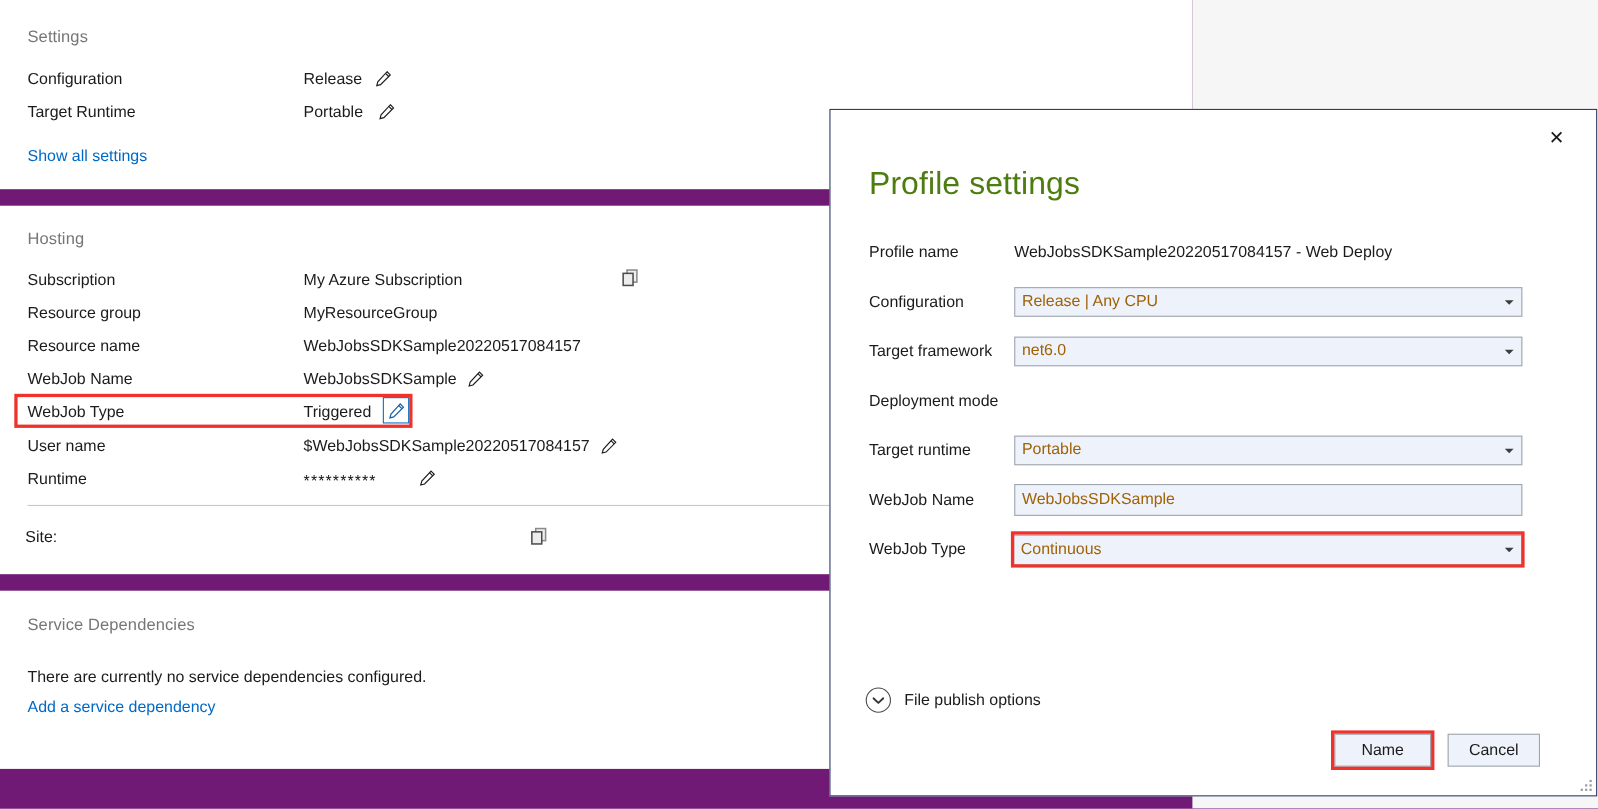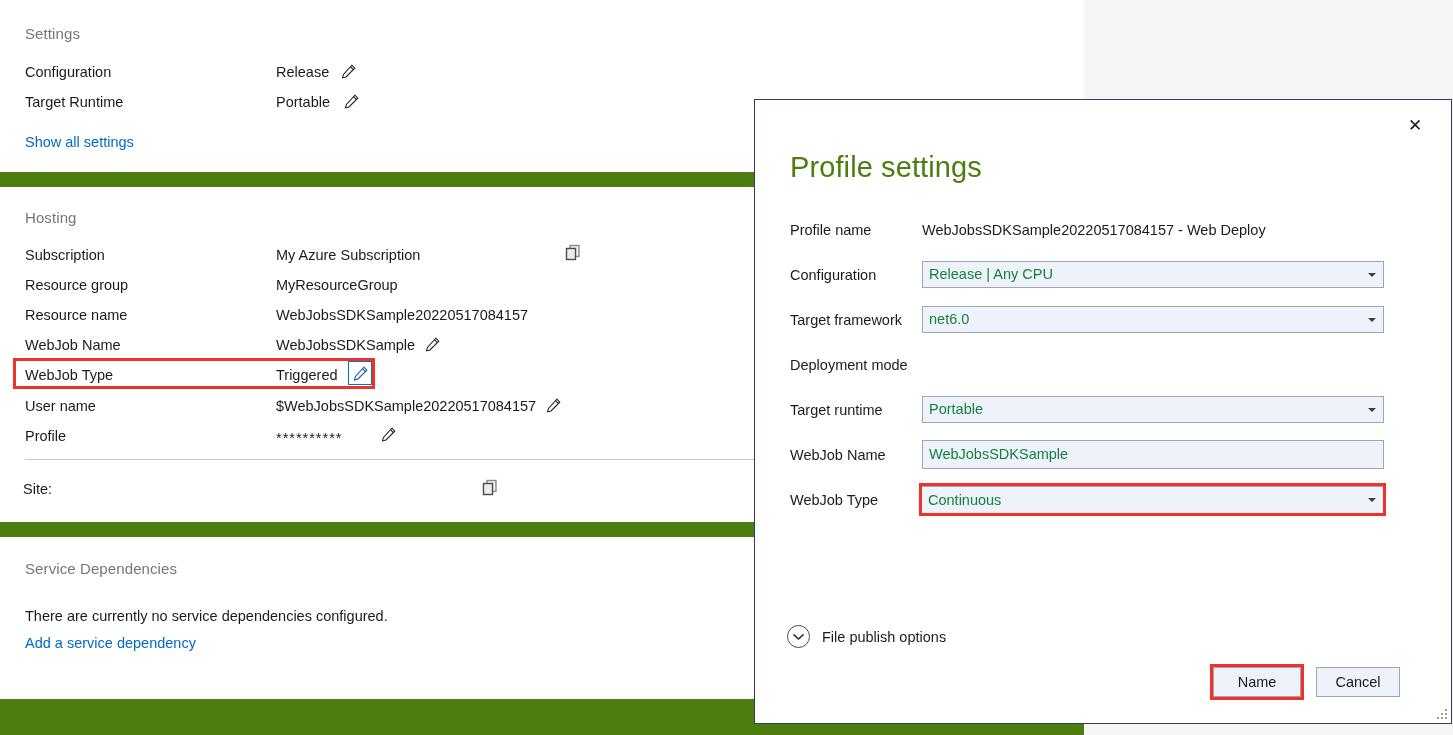--- a/index.html
+++ b/index.html
@@ -18,21 +18,21 @@
     -webkit-font-smoothing: antialiased;
   }
 
   
   #publish-panel {
     position: absolute;
     left: 0;
     top: 0;
     width: 1084px;
     height: 735px;
-    background: #4d7c0f;
+    background: #701a75;
   }
   .card {
     position: absolute;
     left: 0;
     width: 1084px;
     background: #ffffff;
   }
   #card-settings { top: 0;   height: 172px; }
   #card-hosting  { top: 187px; height: 335px; }
   #card-deps     { top: 537px; height: 162px; }
@@ -161,21 +161,21 @@
   .f-field {
     position: absolute;
     left: 167px;
     width: 462px;
     height: 27px;
     background: #eef2fa;
     border: 1px solid #a0a6ad;
     box-sizing: border-box;
     font-family: "Liberation Sans", sans-serif;
     font-size: 14.5px;
-    color: #15803d;
+    color: #a16207;
     padding: 0 6px;
     line-height: 25px;
     cursor: default;
     white-space: nowrap;
     overflow: hidden;
   }
   .f-field.combo { padding-right: 22px; }
   .combo-arrow {
     position: absolute;
     right: 7px;
@@ -308,21 +308,21 @@
 
     <div class="row-label" style="left:25px; top:211px;">User name</div>
     <div class="row-value" style="left:276px; top:211px;">$WebJobsSDKSample20220517084157</div>
     <span class="pencil" style="left:546px; top:211px;">
       <svg viewBox="0 0 16 16">
           <path d="M11.6 1.3 L14.7 4.4 L5.3 13.8 L1.6 14.8 L2.6 11.1 Z" fill="none" stroke="#1b1b1b" stroke-width="1.1"></path>
         <path d="M10.1 2.8 L13.2 5.9" stroke="#1b1b1b" stroke-width="1.1"></path>
         </svg>
     </span>
 
-    <div class="row-label" style="left:25px; top:241px;">Profile</div>
+    <div class="row-label" style="left:25px; top:241px;">Runtime</div>
     <div class="row-value" style="left:276px; top:243px; letter-spacing:1px;">**********</div>
     <span class="pencil" style="left:381px; top:240px;">
       <svg viewBox="0 0 16 16">
           <path d="M11.6 1.3 L14.7 4.4 L5.3 13.8 L1.6 14.8 L2.6 11.1 Z" fill="none" stroke="#1b1b1b" stroke-width="1.1"></path>
         <path d="M10.1 2.8 L13.2 5.9" stroke="#1b1b1b" stroke-width="1.1"></path>
         </svg>
     </span>
 
     <div class="hr" style="left:25px; top:272px; width:1036px;"></div>
 

